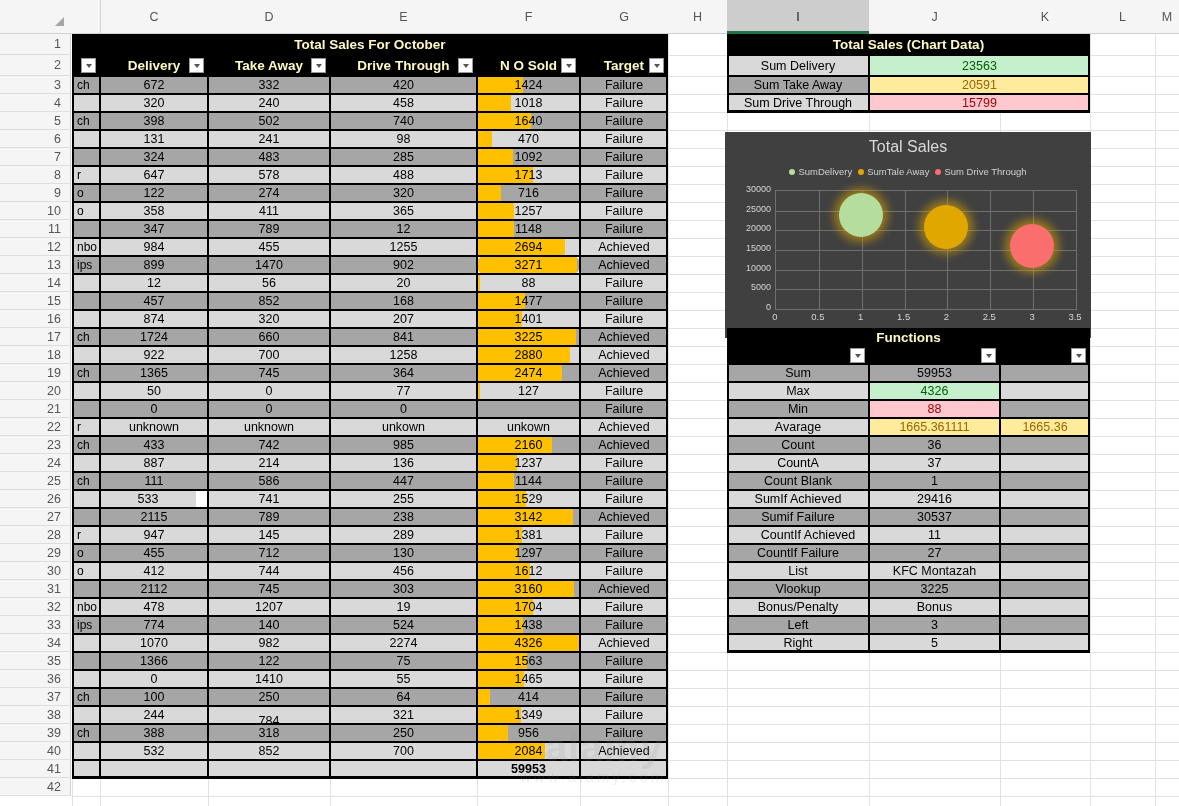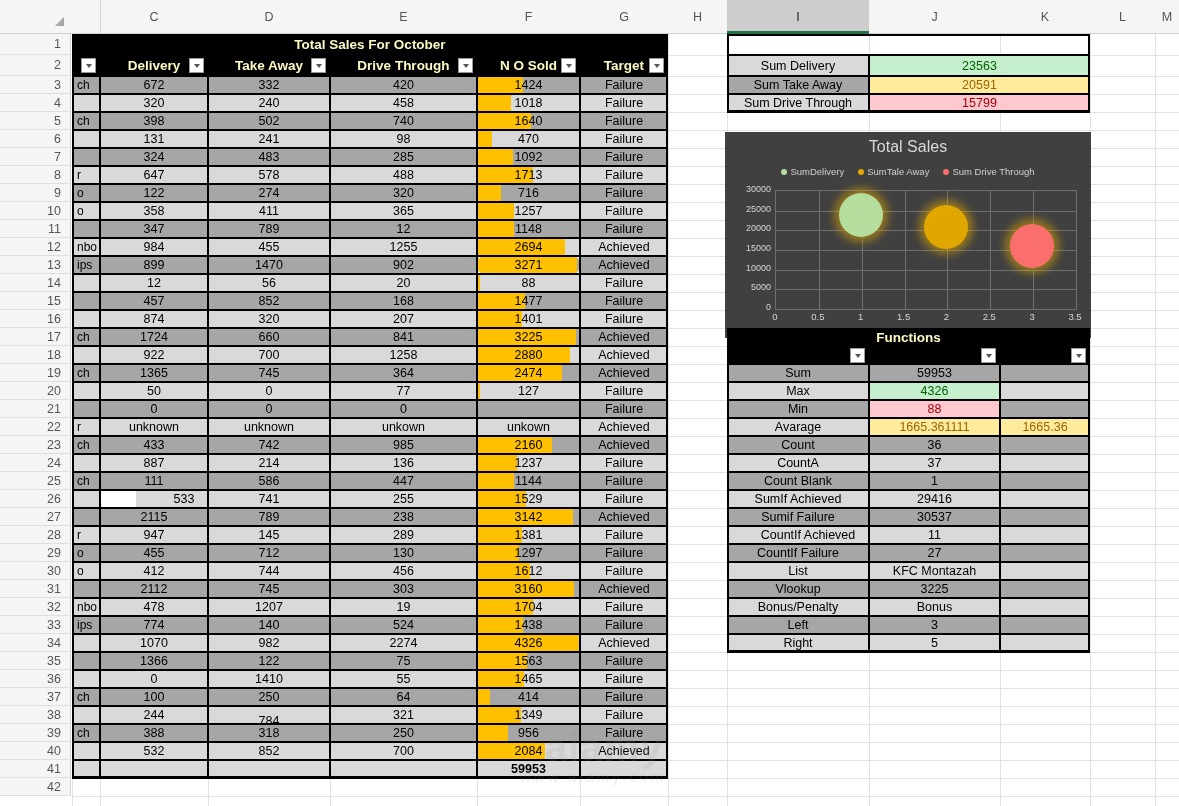--- a/index.html
+++ b/index.html
@@ -80,21 +80,21 @@
   
   .chartbox{
     position:absolute;background:#404040;box-sizing:border-box;
   }
   .chart-title{
     position:absolute;left:0;right:0;top:6px;text-align:center;
     font-size:16px;color:#d9d9d9;
   }
   .chart-legend{
     position:absolute;left:0;right:0;top:34px;
-    display:flex;align-items:center;justify-content:center;gap:14px;
+    display:flex;align-items:center;justify-content:center;gap:6px;
     font-size:9.5px;color:#d0d0d0;
   }
   .lg{display:flex;align-items:center;gap:3px;}
   .lgdot{width:6px;height:6px;border-radius:50%;display:block;}
   .plot{position:absolute;}
   .gl{position:absolute;background:#6f6f6f;}
   .ytick{position:absolute;text-align:right;font-size:9px;color:#d5d5d5;}
   .xtick{position:absolute;text-align:center;font-size:9.5px;color:#d5d5d5;}
   .bub{position:absolute;border-radius:50%;}
 
@@ -448,21 +448,21 @@
     <div class="cell bandB lt" style="left: 72px; top: 472px; width: 28px; height: 18px; font-size: 12px;">ch</div>
     <div class="cell bandB" style="left: 100px; top: 472px; width: 108px; height: 18px;">111</div>
     <div class="cell bandB" style="left: 208px; top: 472px; width: 122px; height: 18px;">586</div>
     <div class="cell bandB" style="left: 330px; top: 472px; width: 147px; height: 18px;">447</div>
     <div class="dbcell bandB" style="left: 477px; top: 472px; width: 103px; height: 18px;">
       <div class="dbbar" style="width: 37.08px;"></div>
       <div class="dbtxt">1144</div>
     </div>
     <div class="cell bandB" style="left: 580px; top: 472px; width: 88px; height: 18px;">Failure</div>
     <div class="cell bandA lt" style="left: 72px; top: 490px; width: 28px; height: 18px; font-size: 12px;"></div>
-    <div class="cell bandA" style="left: 100px; top: 490px; width: 96px; height: 18px; margin-left: 36px;">533</div>
+    <div class="cell bandA" style="left: 100px; top: 490px; width: 96px; height: 18px;">533</div>
     <div class="cell bandA" style="left: 208px; top: 490px; width: 122px; height: 18px;">741</div>
     <div class="cell bandA" style="left: 330px; top: 490px; width: 147px; height: 18px;">255</div>
     <div class="dbcell bandA" style="left: 477px; top: 490px; width: 103px; height: 18px;">
       <div class="dbbar" style="width: 49.44px;"></div>
       <div class="dbtxt">1529</div>
     </div>
     <div class="cell bandA" style="left: 580px; top: 490px; width: 88px; height: 18px;">Failure</div>
     <div class="cell bandB lt" style="left: 72px; top: 508px; width: 28px; height: 18px; font-size: 12px;"></div>
     <div class="cell bandB" style="left: 100px; top: 508px; width: 108px; height: 18px;">2115</div>
     <div class="cell bandB" style="left: 208px; top: 508px; width: 122px; height: 18px;">789</div>
@@ -635,20 +635,21 @@
     <div class="hsep" style="left: 72px; width: 596px; top: 705px;"></div>
     <div class="hsep" style="left: 72px; width: 596px; top: 723px;"></div>
     <div class="hsep" style="left: 72px; width: 596px; top: 741px;"></div>
     <div class="hsep" style="left: 72px; width: 596px; top: 759px;"></div>
     <div class="hsep" style="left: 72px; width: 596px; top: 777px;"></div>
     <div class="vsep" style="left: 99px; top: 76px; height: 702px;"></div>
     <div class="vsep" style="left: 207px; top: 76px; height: 702px;"></div>
     <div class="vsep" style="left: 329px; top: 76px; height: 702px;"></div>
     <div class="vsep" style="left: 476px; top: 76px; height: 702px;"></div>
     <div class="vsep" style="left: 579px; top: 76px; height: 702px;"></div>
+    <div class="cell blk" style="left: 727px; top: 34px; width: 363px; height: 21px; font-size: 13.5px;">Total Sales (Chart Data)</div>
     <div class="cell bandA" style="left: 727px; top: 55px; width: 142px; height: 21px; font-size: 12.5px;">Sum Delivery</div>
     <div class="cell " style="left: 869px; top: 55px; width: 221px; height: 21px; background: rgb(198, 239, 206); color: rgb(0, 97, 0); font-size: 12.5px;">23563</div>
     <div class="cell bandB" style="left: 727px; top: 76px; width: 142px; height: 18px; font-size: 12.5px;">Sum Take Away</div>
     <div class="cell " style="left: 869px; top: 76px; width: 221px; height: 18px; background: rgb(255, 235, 156); color: rgb(156, 101, 0); font-size: 12.5px;">20591</div>
     <div class="cell bandA" style="left: 727px; top: 94px; width: 142px; height: 18px; font-size: 12.5px;">Sum  Drive Through</div>
     <div class="cell " style="left: 869px; top: 94px; width: 221px; height: 18px; background: rgb(255, 199, 206); color: rgb(156, 0, 6); font-size: 12.5px;">15799</div>
     <div class="tblbox" style="left: 727px; top: 34px; width: 363px; height: 78px;"></div>
     <div class="hsep" style="left: 727px; width: 363px; top: 54px;"></div>
     <div class="hsep" style="left: 727px; width: 363px; top: 75px;"></div>
     <div class="hsep" style="left: 727px; width: 363px; top: 93px;"></div>

